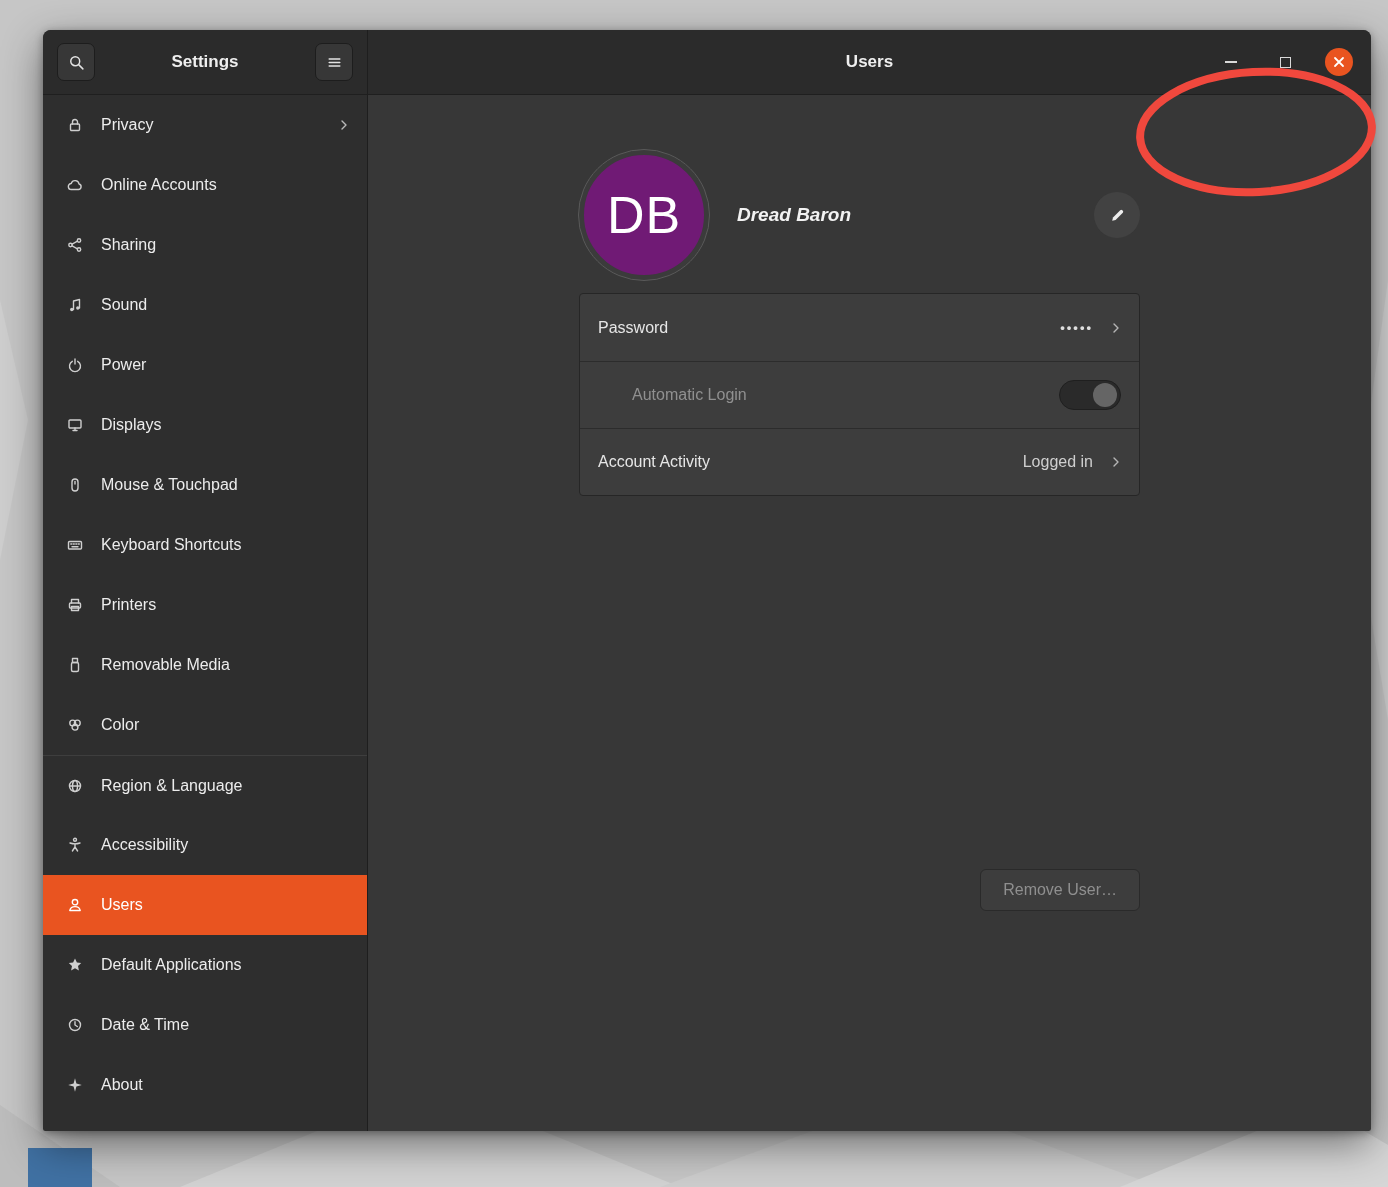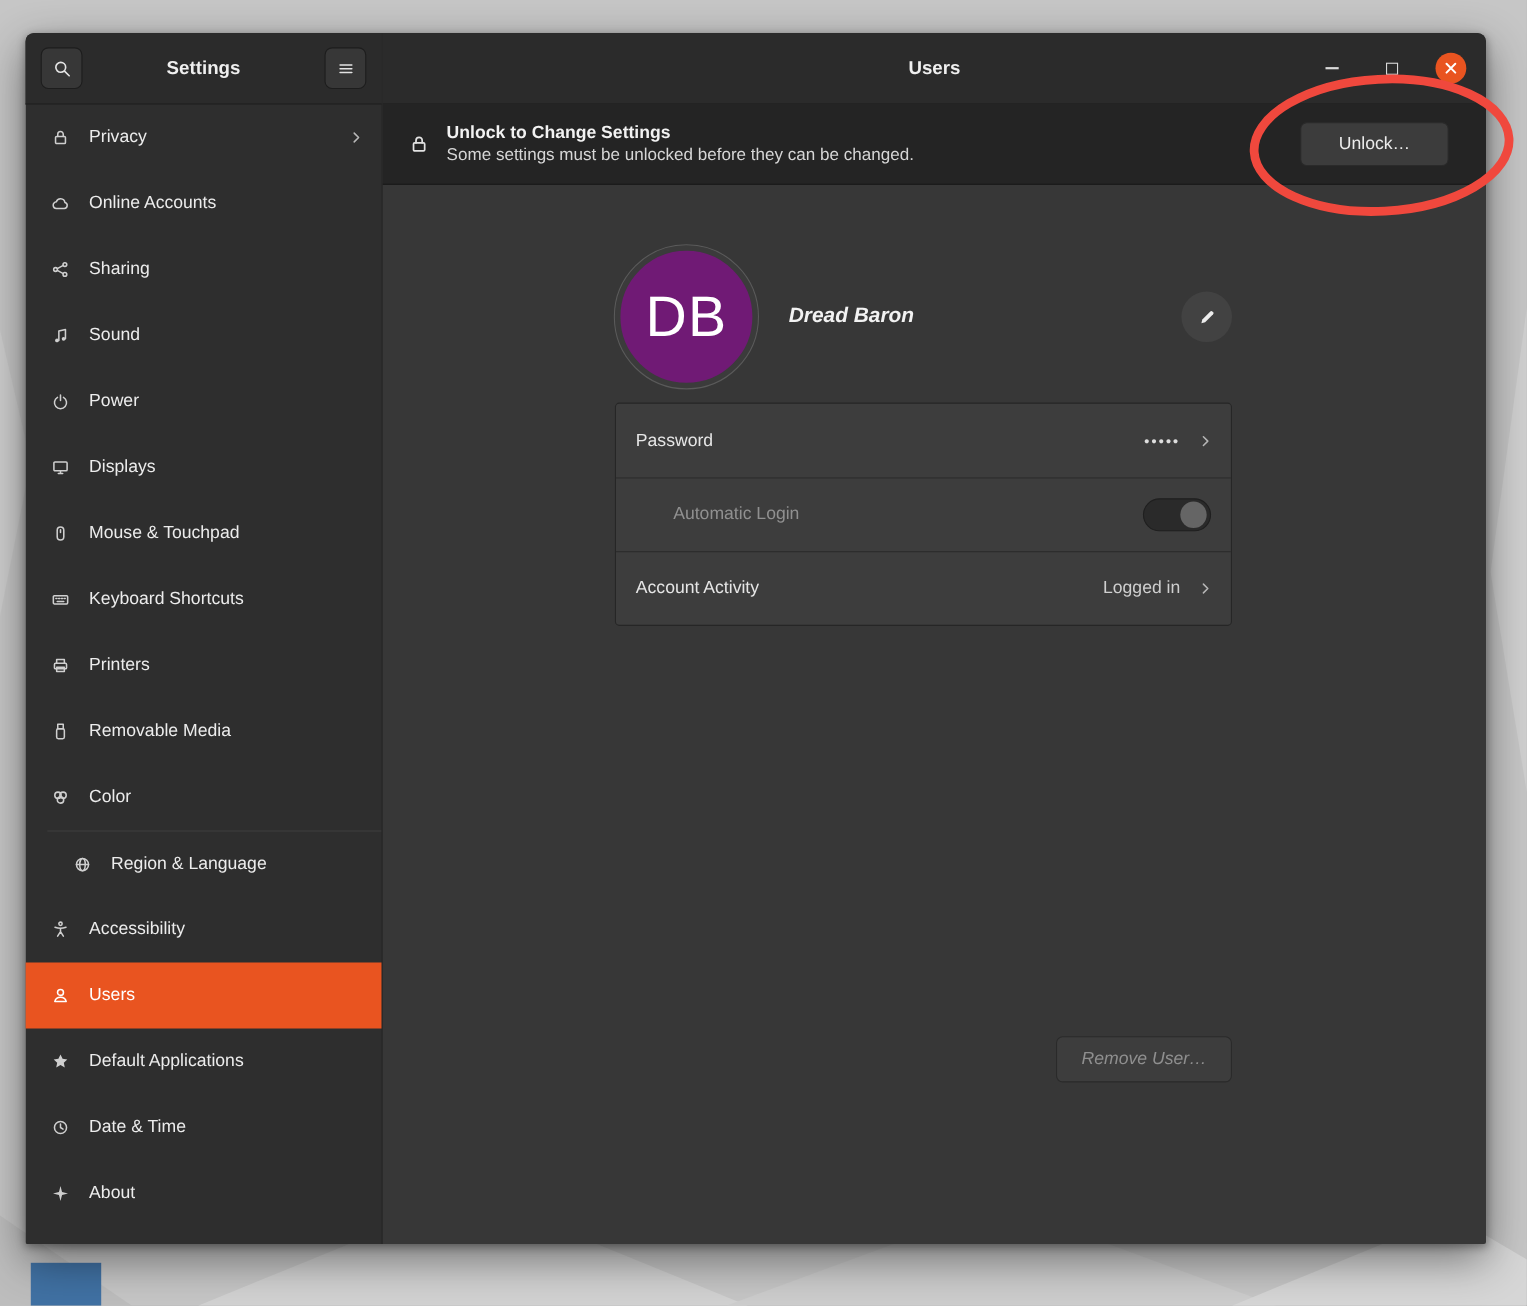--- a/index.html
+++ b/index.html
@@ -3,37 +3,37 @@
 <meta charset="utf-8">
 <style>
   * { margin:0; padding:0; box-sizing:border-box; }
   html,body { width:1388px; height:1187px; overflow:hidden;
     font-family:"Liberation Sans", sans-serif; background:#c6c6c6; }
 
   
   .desktop-art { position:absolute; left:0; top:0; z-index:0; }
 
   
-  .window { position:absolute; left:23px; top:30px; width:1328px; height:1101px;
+  .window { position:absolute; left:43px; top:30px; width:1328px; height:1101px;
     z-index:1; display:flex; border-radius:8px 8px 2px 2px; overflow:hidden;
     box-shadow:0 14px 40px rgba(0,0,0,.45), 0 2px 8px rgba(0,0,0,.35); }
 
   
   .sidebar { width:325px; height:100%; background:#2e2e2e; display:flex; flex-direction:column; border-right:1px solid #1e1e1e; }
   .sidebar-header { height:65px; flex:0 0 65px; background:#2b2b2b; border-bottom:1px solid #1f1f1f;
     display:flex; align-items:center; padding:0 14px; }
   .hdr-btn { width:38px; height:38px; background:#373737; border:1px solid #1d1d1d; border-radius:7px;
     display:flex; align-items:center; justify-content:center; color:#e3e3e3; cursor:pointer; }
   .sidebar-title { flex:1; text-align:center; color:#efefef; font-weight:bold; font-size:17px; }
   .nav { flex:1; overflow:hidden; }
   .nav-item { height:60px; display:flex; align-items:center; padding:0 18px 0 24px; color:#ececec; font-size:16px; cursor:pointer; }
   .nav-item .icon { width:16px; height:16px; margin-right:18px; color:#cfcfcf; flex:0 0 16px; }
   .nav-item.selected { background:#E95420; color:#ffffff; }
   .nav-item.selected .icon { color:#ffffff; }
-  .nav-item.sep { border-top:1px solid rgba(255,255,255,.08);margin-left:20px; }
+  .nav-item.sep { border-top:1px solid rgba(255,255,255,.08); }
   .chev { margin-left:auto; color:#b9b9b9; width:10px; height:16px; }
   svg.ic { width:100%; height:100%; display:block; fill:none; stroke:currentColor; stroke-width:1.4; stroke-linecap:round; stroke-linejoin:round; }
   svg.ic .fill { fill:currentColor; stroke:none; }
 
   
   .main { flex:1; display:flex; flex-direction:column; background:#373737; }
   .main-header { height:65px; flex:0 0 65px; background:#2b2b2b; border-bottom:1px solid #1f1f1f;
     position:relative; display:flex; align-items:center; justify-content:center; }
   .main-title { color:#efefef; font-weight:bold; font-size:17px; }
   .win-controls { position:absolute; right:18px; top:0; height:100%; display:flex; align-items:center; gap:26px; }
@@ -72,21 +72,21 @@
   .lrow-label { font-size:16px; color:#e6e6e6; }
   .lrow-label.dim { color:#909090;margin-left:34px; }
   .lrow-right { margin-left:auto; display:flex; align-items:center; gap:18px; }
   .dots { color:#dedede; font-size:13px; letter-spacing:2px; font-weight:bold; }
   .rchev { width:10px; height:16px; color:#b5b5b5; }
   .rvalue { font-size:16px; color:#cfcfcf; }
   .toggle { width:62px; height:30px; border-radius:15px; background:#2a2a2a; border:1px solid #1f1f1f;
     position:relative; cursor:pointer; }
   .knob { position:absolute; right:3px; top:2px; width:24px; height:24px; border-radius:50%; background:#656565; }
 
-  .remove-row { display:flex; justify-content:flex-end; margin-top:373px;font-style:italic; }
+  .remove-row { display:flex; justify-content:flex-end; margin-top:373px; }
   .remove-btn { height:42px; padding:0 22px; background:#3d3d3d; border:1px solid #2a2a2a; border-radius:6px;
     color:#8f8f8f; font-size:16px; display:flex; align-items:center; cursor:pointer; }
 
   
   .annotation { position:absolute; left:1128px; top:58px; z-index:5; pointer-events:none; }
 </style>
 </head>
 <body>
 
 <svg class="desktop-art" width="1388" height="1187">
@@ -319,33 +319,20 @@
         <div class="ctl ctl-close">
           <span style="width:12px;height:12px;display:block;">
             <svg class="ic" viewBox="0 0 12 12" style="stroke:#fff;stroke-width:1.8;">
                 <path d="M2 2l8 8M10 2l-8 8"></path>
               </svg>
           </span>
         </div>
       </div>
     </div>
 
-    <div class="infobar">
-      <span class="lockic">
-        <svg class="ic" viewBox="0 0 16 16">
-            <rect x="3.5" y="7" width="9" height="6.5" rx="1"></rect>
-            <path d="M5.5 7V5a2.5 2.5 0 0 1 5 0v2"></path>
-          </svg>
-      </span>
-      <div class="info-text">
-        <div class="info-title">Unlock to Change Settings</div>
-        <div class="info-sub">Some settings must be unlocked before they can be changed.</div>
-      </div>
-      <div class="unlock-btn">Unlock…</div>
-    </div>
 
     <div class="content">
       <div class="content-col">
 
         <div class="user-row">
           <div class="avatar">DB</div>
           <div class="user-name">Dread Baron</div>
           <div class="edit-btn">
             <span class="icon">
               <svg class="ic" viewBox="0 0 16 16">

